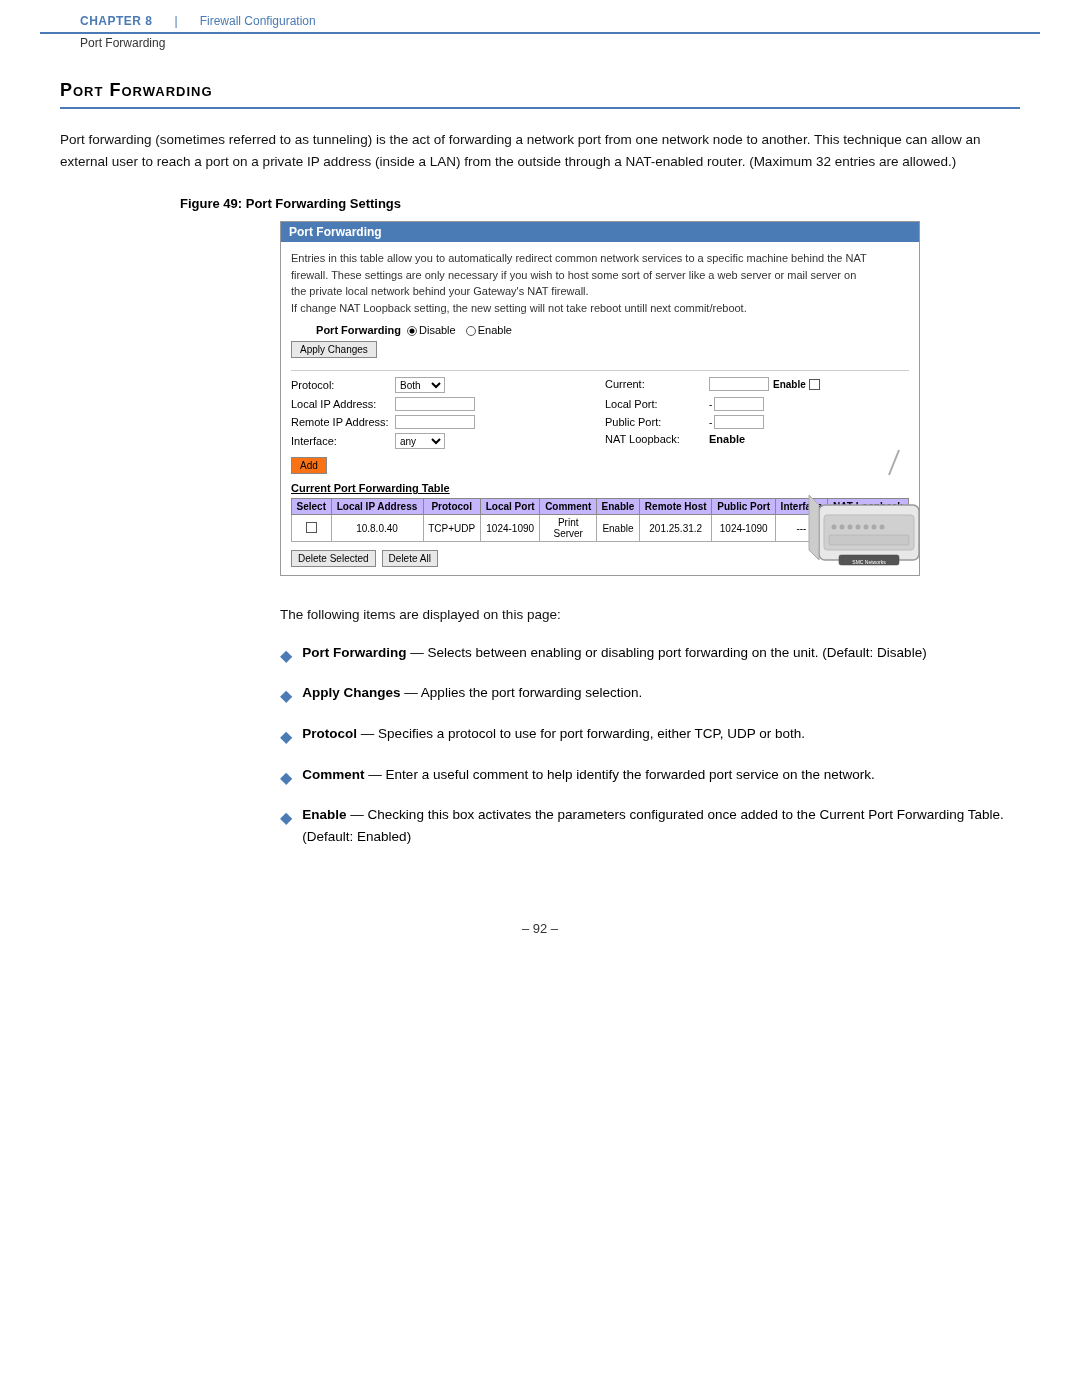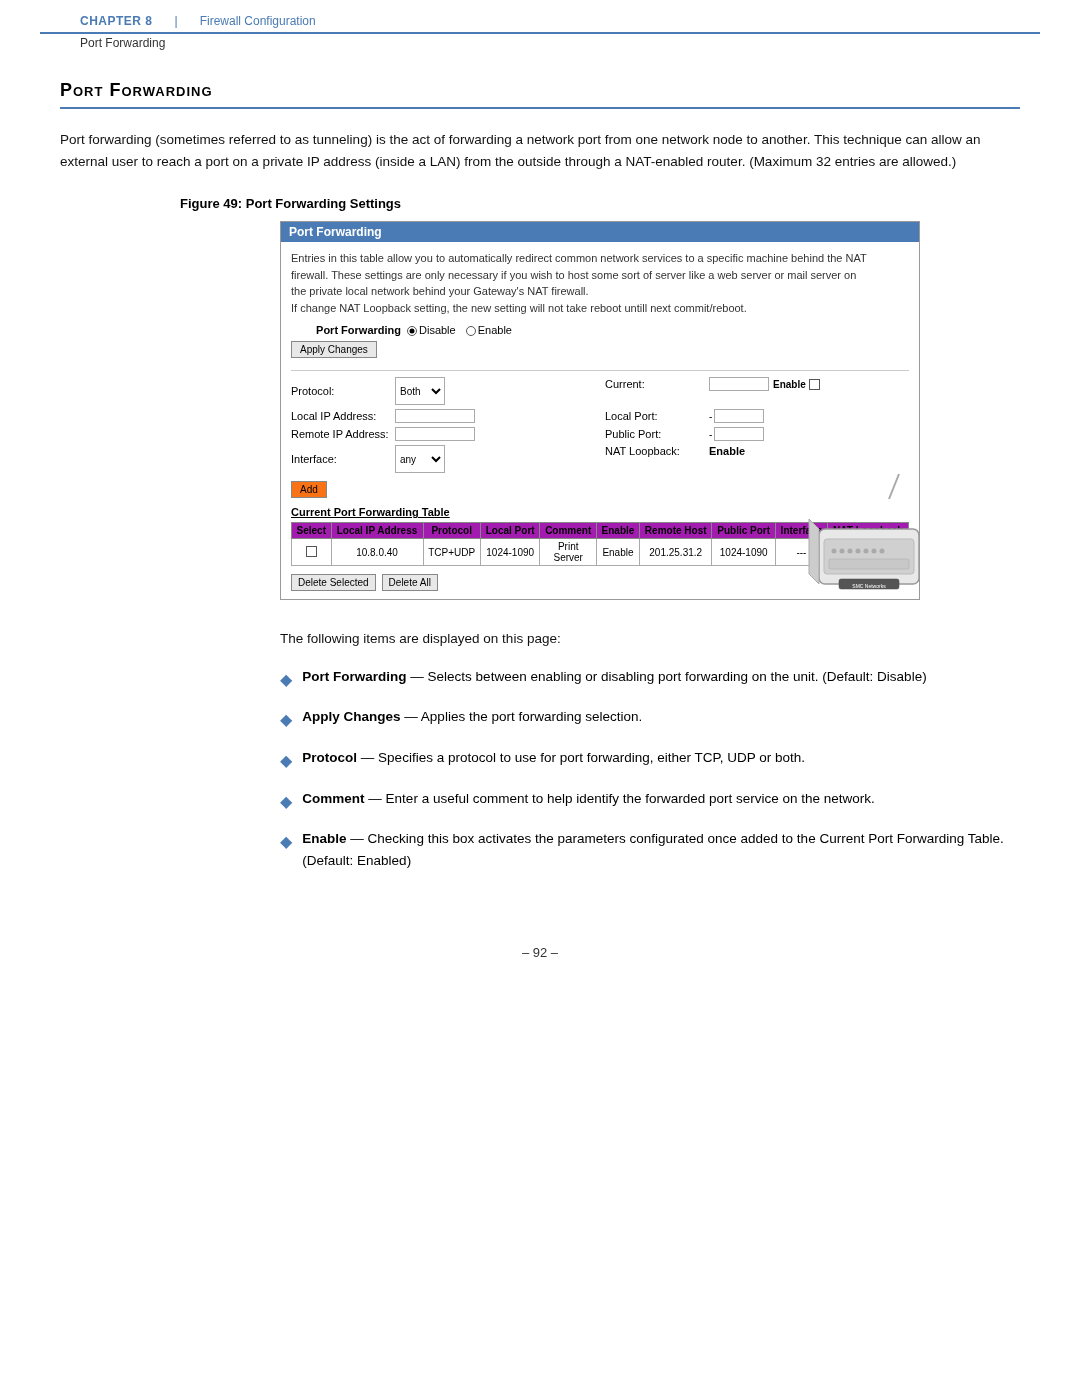--- a/index.html
+++ b/index.html
@@ -187,21 +187,21 @@
     .pf-input {
       border: 1px solid #aaa;
       background: #fff;
       height: 14px;
       width: 80px;
       font-size: 10px;
     }
     .pf-select {
       border: 1px solid #aaa;
       background: #fff;
-      height: 28px;
+      height: 16px;
       width: 50px;
       font-size: 10px;
     }
 
     .pf-add-btn {
       border: 1px solid #888;
       background: #f97316;
       font-size: 10px;
       padding: 2px 8px;
       cursor: pointer;
@@ -215,21 +215,21 @@
       text-decoration: underline;
       margin-bottom: 4px;
     }
 
     .pf-table {
       width: 100%;
       border-collapse: collapse;
       font-size: 10px;
     }
     .pf-table th {
-      background: #a21caf;
+      background: #c4b5fd;
       border: 1px solid #888;
       padding: 2px 4px;
       font-weight: bold;
       text-align: center;
       font-size: 10px;
     }
     .pf-table td {
       border: 1px solid #aaa;
       padding: 2px 4px;
       text-align: center;

